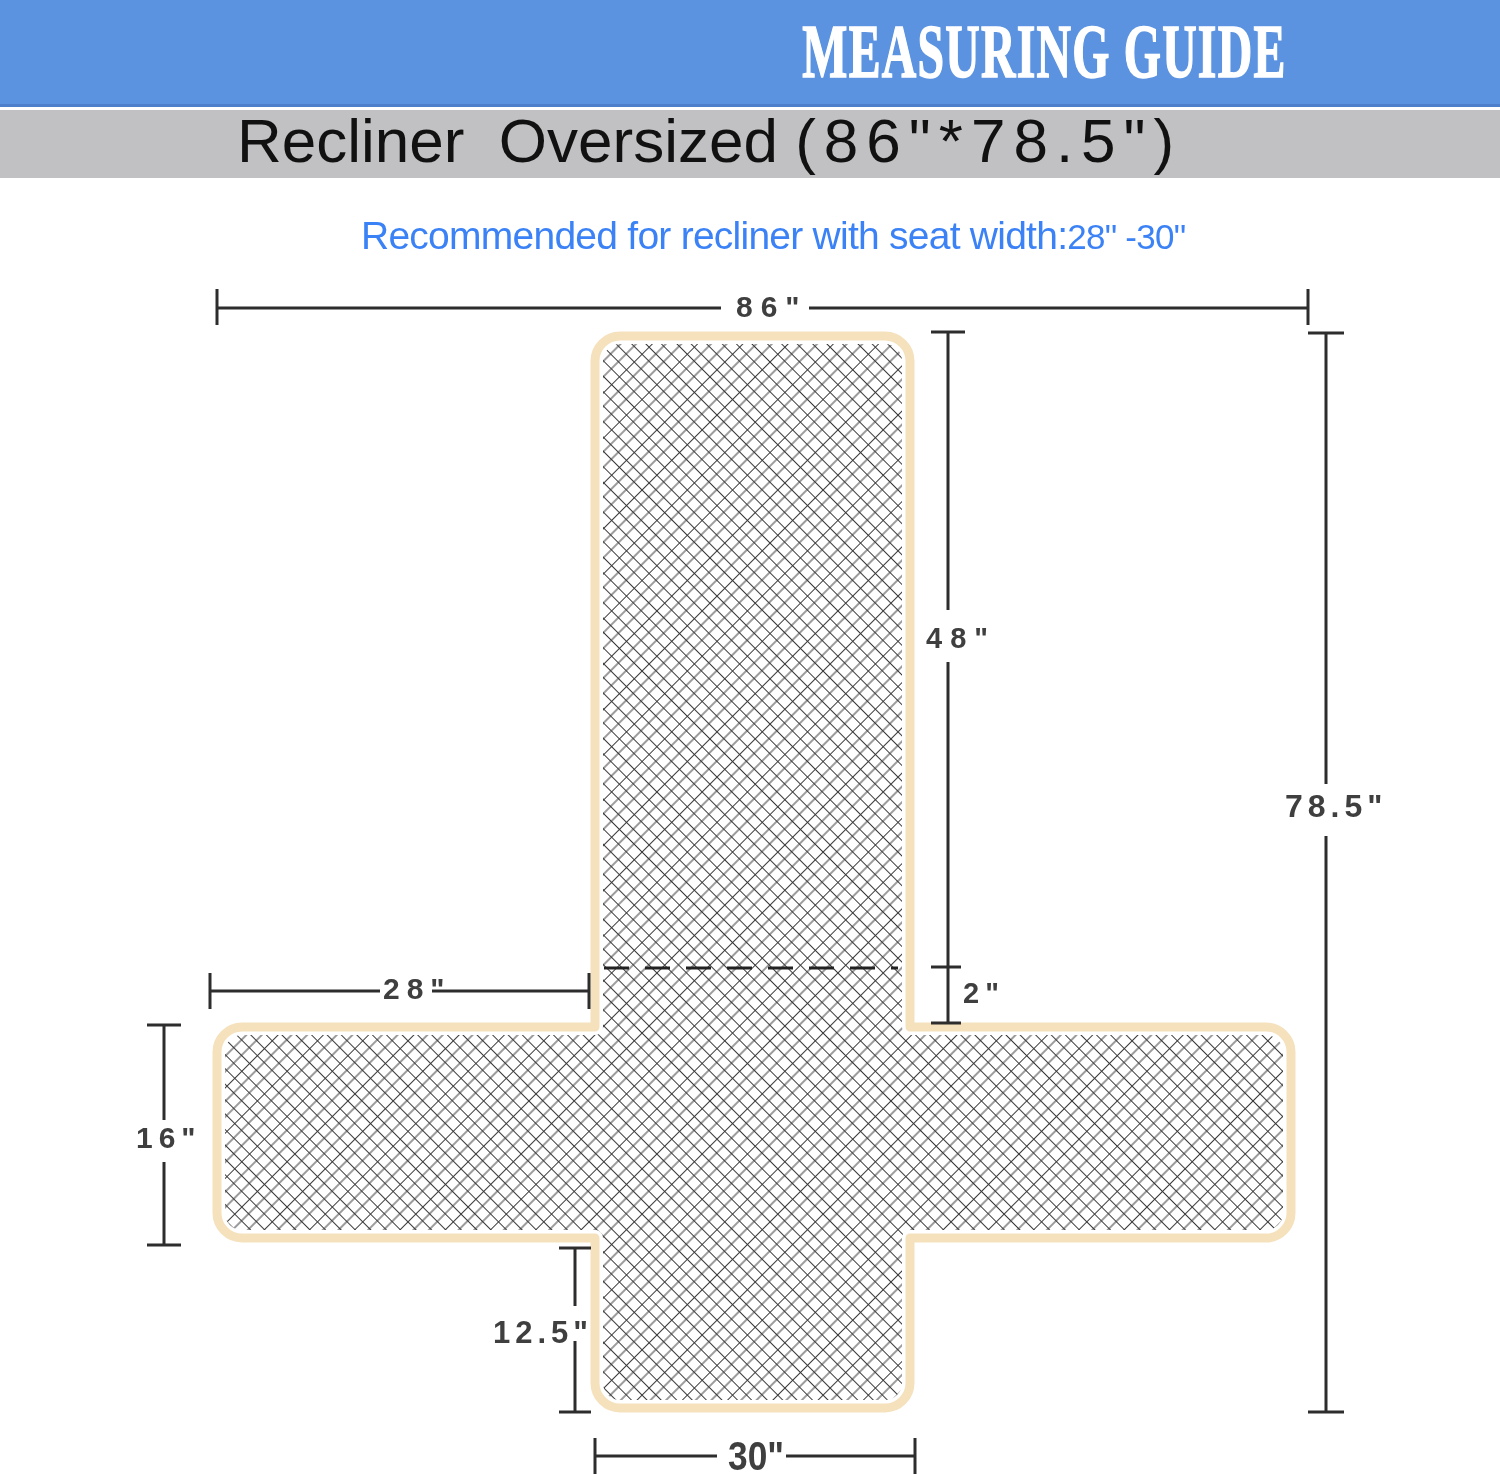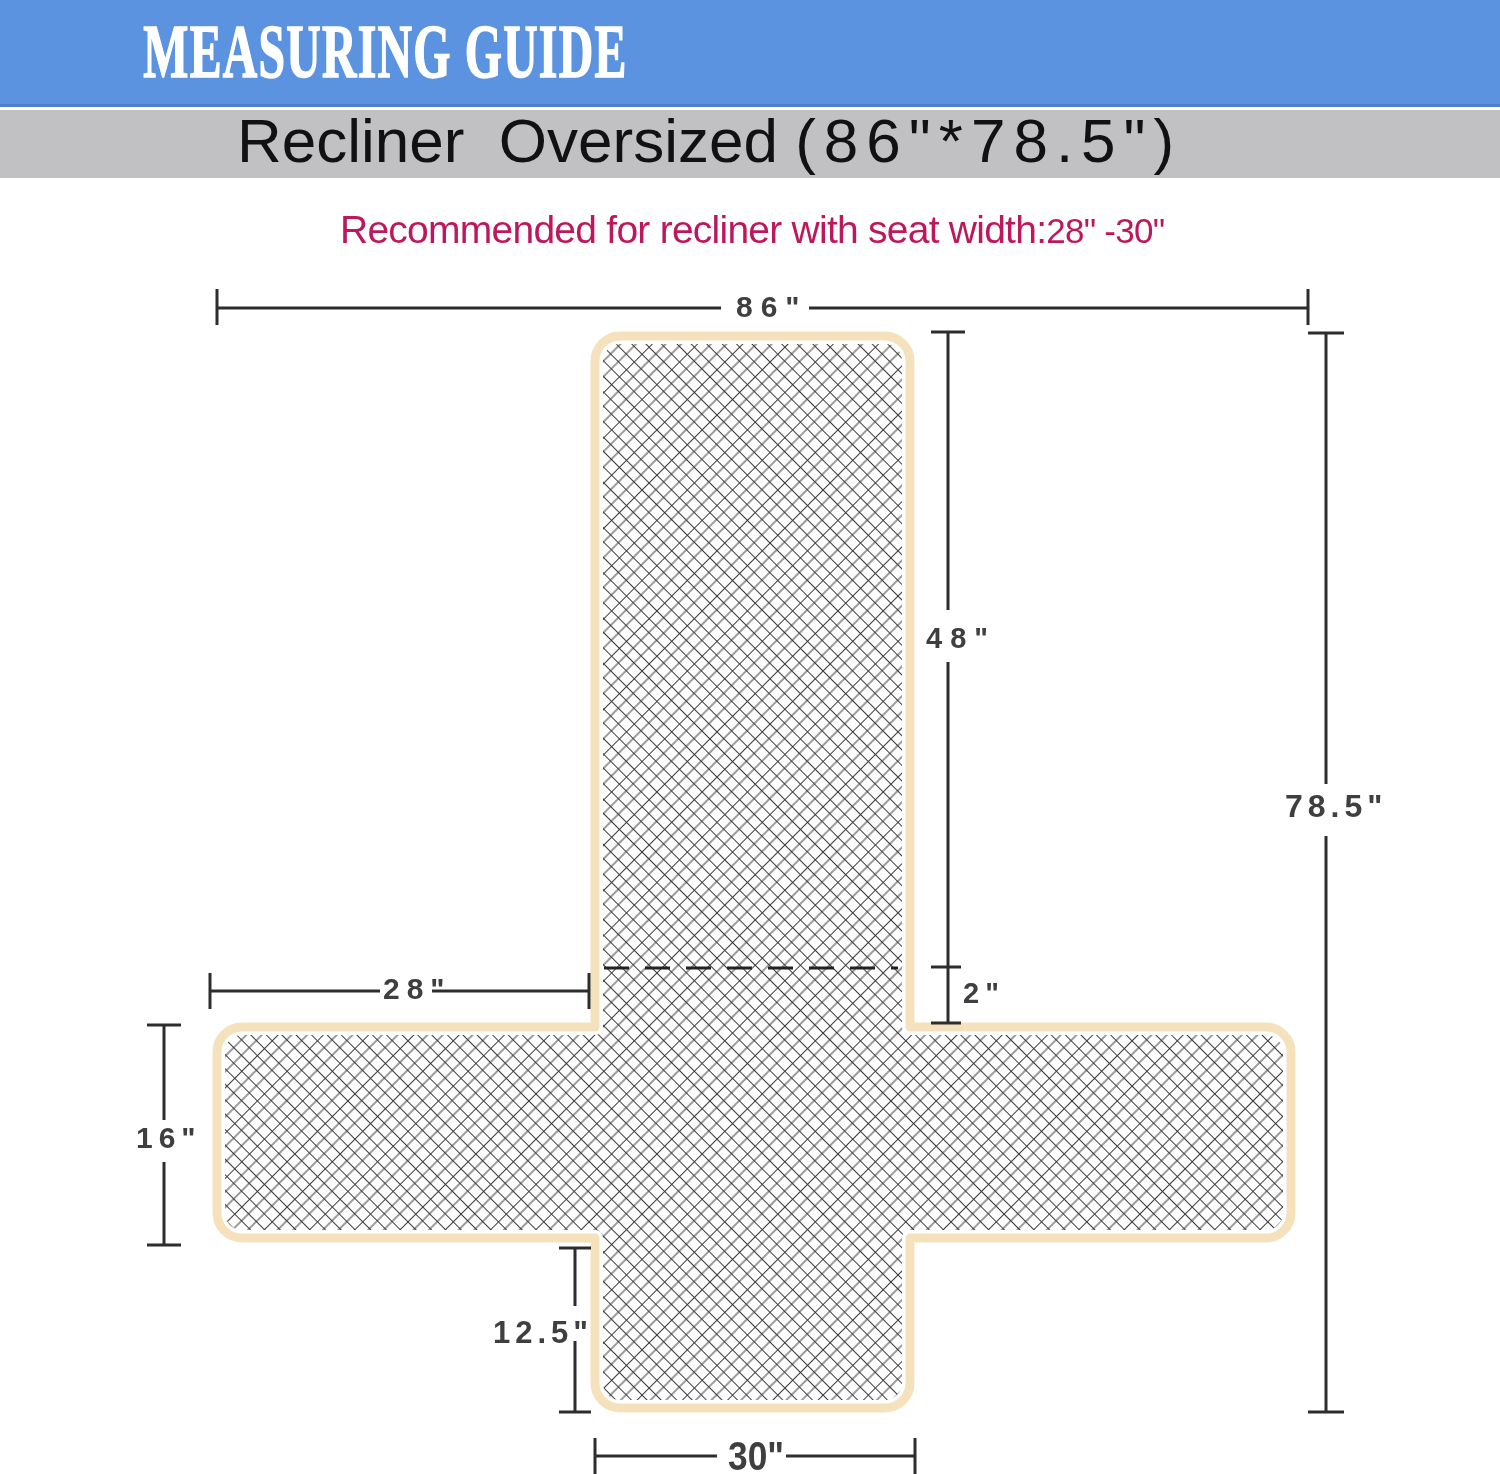--- a/index.html
+++ b/index.html
@@ -1,28 +1,28 @@
 <!DOCTYPE html>
 <html><head>
 <meta charset="utf-8">
 <style>
   html,body{margin:0;padding:0;background:#fff;}
   #page{position:relative;width:1500px;height:1474px;overflow:hidden;background:#fff;
         font-family:"Liberation Sans",sans-serif;}
   .blue{position:absolute;left:0;top:0;width:1500px;height:104px;background:#5b93e1;
         border-bottom:3px solid #4d7fcb;}
   .gray{position:absolute;left:0;top:110px;width:1500px;height:68px;background:#c1c1c3;}
-  .title{position:absolute;left:0;top:13px;width:1440px;text-align:left;
+  .title{position:absolute;left:0;top:13px;width:1440px;text-align:right;
          font-family:"Liberation Serif",serif;font-weight:bold;color:#fff;
          font-size:77px;line-height:77px;letter-spacing:2px;}
   .title span{display:inline-block;transform:translateX(-5px) scaleX(0.62);transform-origin:center;-webkit-text-stroke:1.6px #fff;}
   .h2{position:absolute;left:237px;top:110px;color:#111;font-size:62px;line-height:62px;
       white-space:pre;}
   .h2 .wide{letter-spacing:8px;}
-  .sub{position:absolute;left:340px;top:210px;color:#be185d;font-size:39px;line-height:40px;
+  .sub{position:absolute;left:361px;top:210px;color:#3b82f6;font-size:39px;line-height:52px;
        white-space:pre;letter-spacing:-0.75px;}
   .sub .small{font-size:35px;}
   svg{position:absolute;left:0;top:0;}
   text{font-family:"Liberation Sans",sans-serif;font-weight:bold;fill:#3f3f3f;}
 </style>
 </head>
 <body>
 <div id="page">
   <div class="blue"></div>
   <div class="gray"></div>

